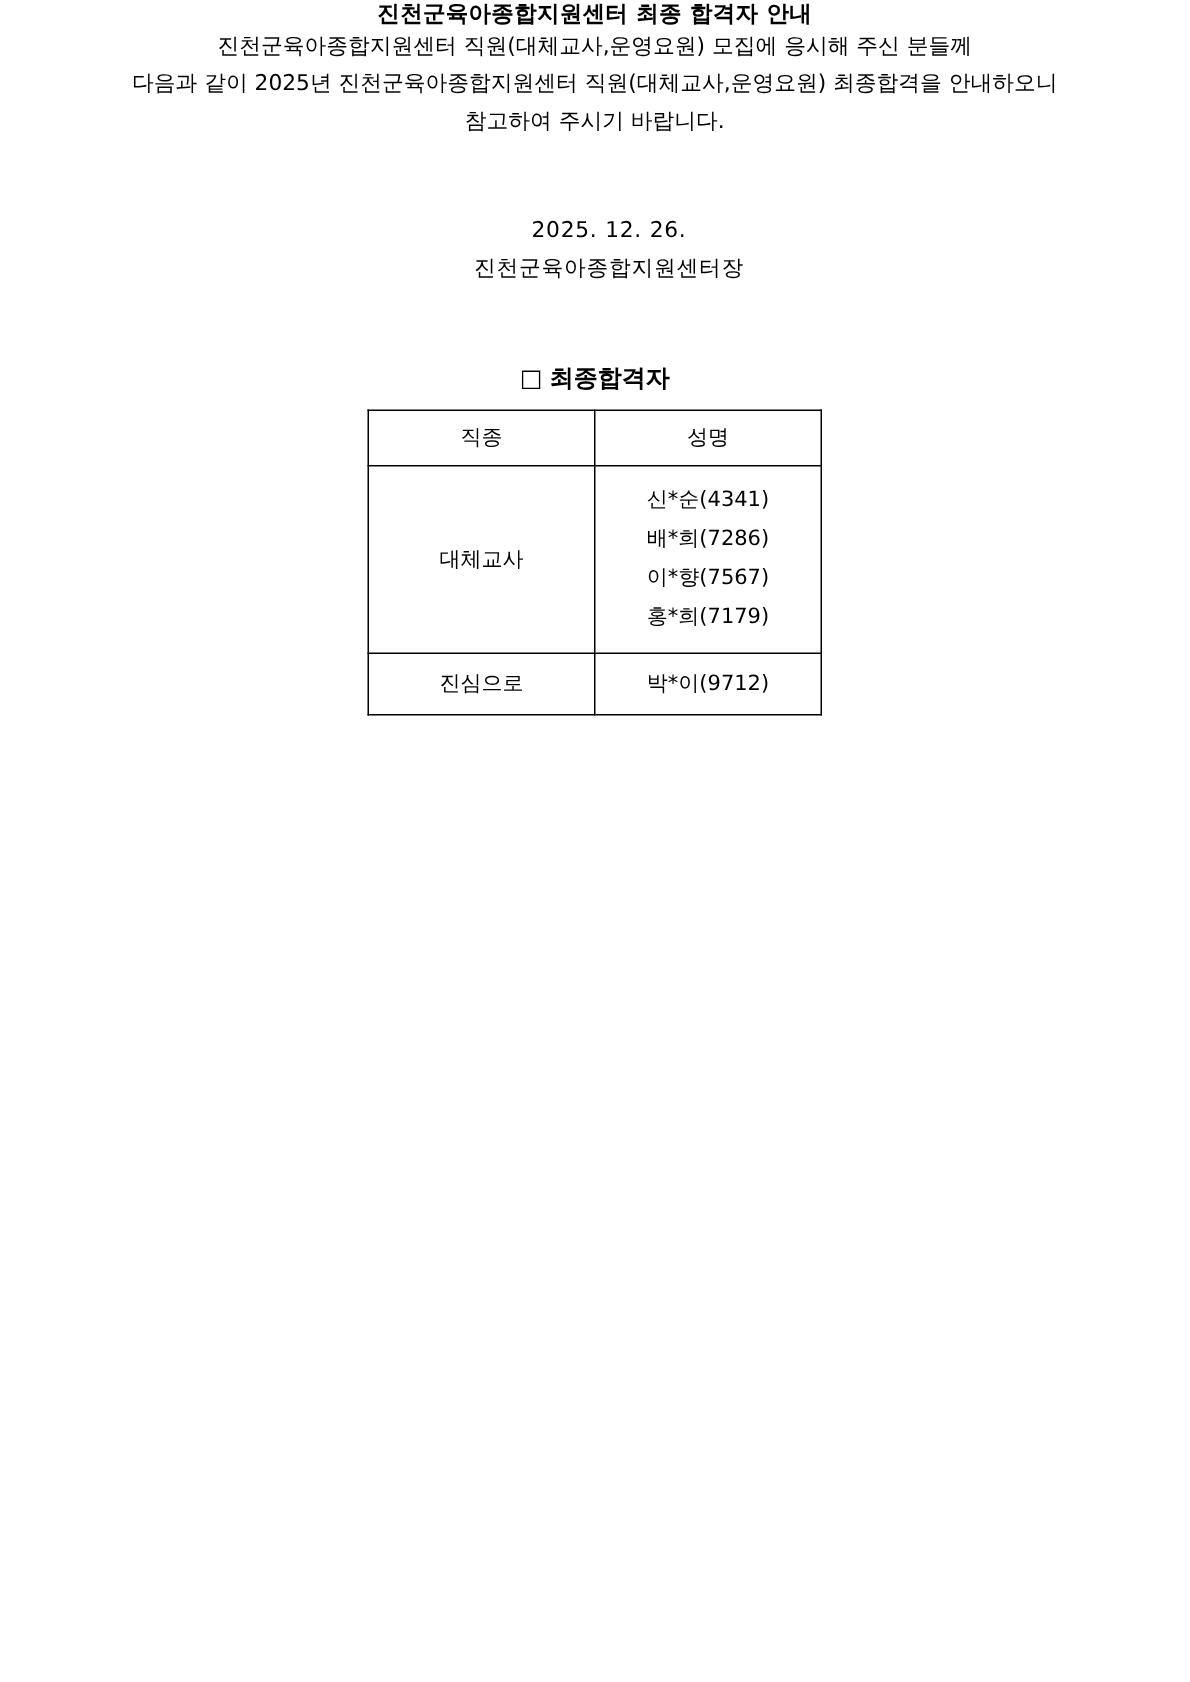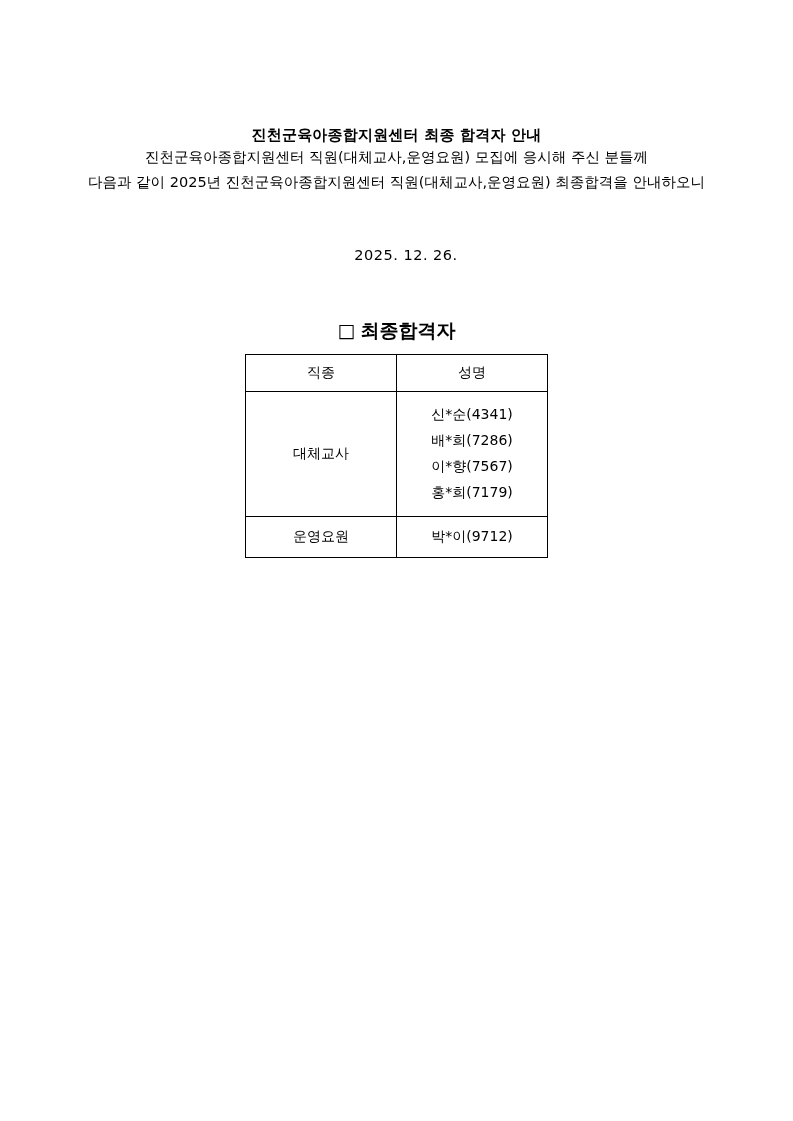--- a/index.html
+++ b/index.html
@@ -19,21 +19,20 @@
     width: 793px;
     height: 1121px;
     box-sizing: border-box;
   }
   .doc-title {
     text-align: center;
     font-size: 15px;
     font-weight: bold;
     letter-spacing: 0.2px;
     margin: 0;
-    padding-top: 126px;
   }
   .body-block {
     text-align: center;
     font-size: 14.5px;
     line-height: 1.72;
   }
   .body-block p {
     margin: 0;
   }
   .date-block {
@@ -43,21 +42,21 @@
     line-height: 1.72;
     padding-left: 19px;
   }
   .date-block p {
     margin: 0;
     letter-spacing: 0.5px;
   }
   .section-heading {
     margin-top: 50px;
     text-align: center;
-    font-size: 19px;
+    font-size: 16px;
     font-weight: bold;
   }
   .section-heading .box-mark {
     font-weight: normal;
     margin-right: 5px;
   }
   .table-wrap {
     margin-top: 10px;
     display: flex;
     justify-content: center;
@@ -96,24 +95,26 @@
 </head>
 <body>
 
 <div class="page">
 
   <h1 class="doc-title">진천군육아종합지원센터 최종 합격자 안내</h1>
 
   <div class="body-block">
     <p>진천군육아종합지원센터 직원(대체교사,운영요원) 모집에 응시해 주신 분들께</p>
     <p>다음과 같이 2025년 진천군육아종합지원센터 직원(대체교사,운영요원) 최종합격을 안내하오니</p>
+    <p>참고하여 주시기 바랍니다.</p>
   </div>
 
   <div class="date-block">
     <p>2025. 12. 26.</p>
+    <p>진천군육아종합지원센터장</p>
   </div>
 
   <div class="section-heading">
     <span class="box-mark">□</span><span>최종합격자</span>
   </div>
 
   <div class="table-wrap">
     <table class="result-table">
       <thead>
         <tr>
@@ -125,20 +126,20 @@
         <tr>
           <td class="job-cell">대체교사</td>
           <td class="names-cell">
             <span class="name-line">신*순(4341)</span>
             <span class="name-line">배*희(7286)</span>
             <span class="name-line">이*향(7567)</span>
             <span class="name-line">홍*희(7179)</span>
           </td>
         </tr>
         <tr>
-          <td class="single-row">운영요원</td>
+          <td class="single-row">진심으로</td>
           <td class="single-row">박*이(9712)</td>
         </tr>
       </tbody>
     </table>
   </div>
 
 </div>
 
 </body></html>

